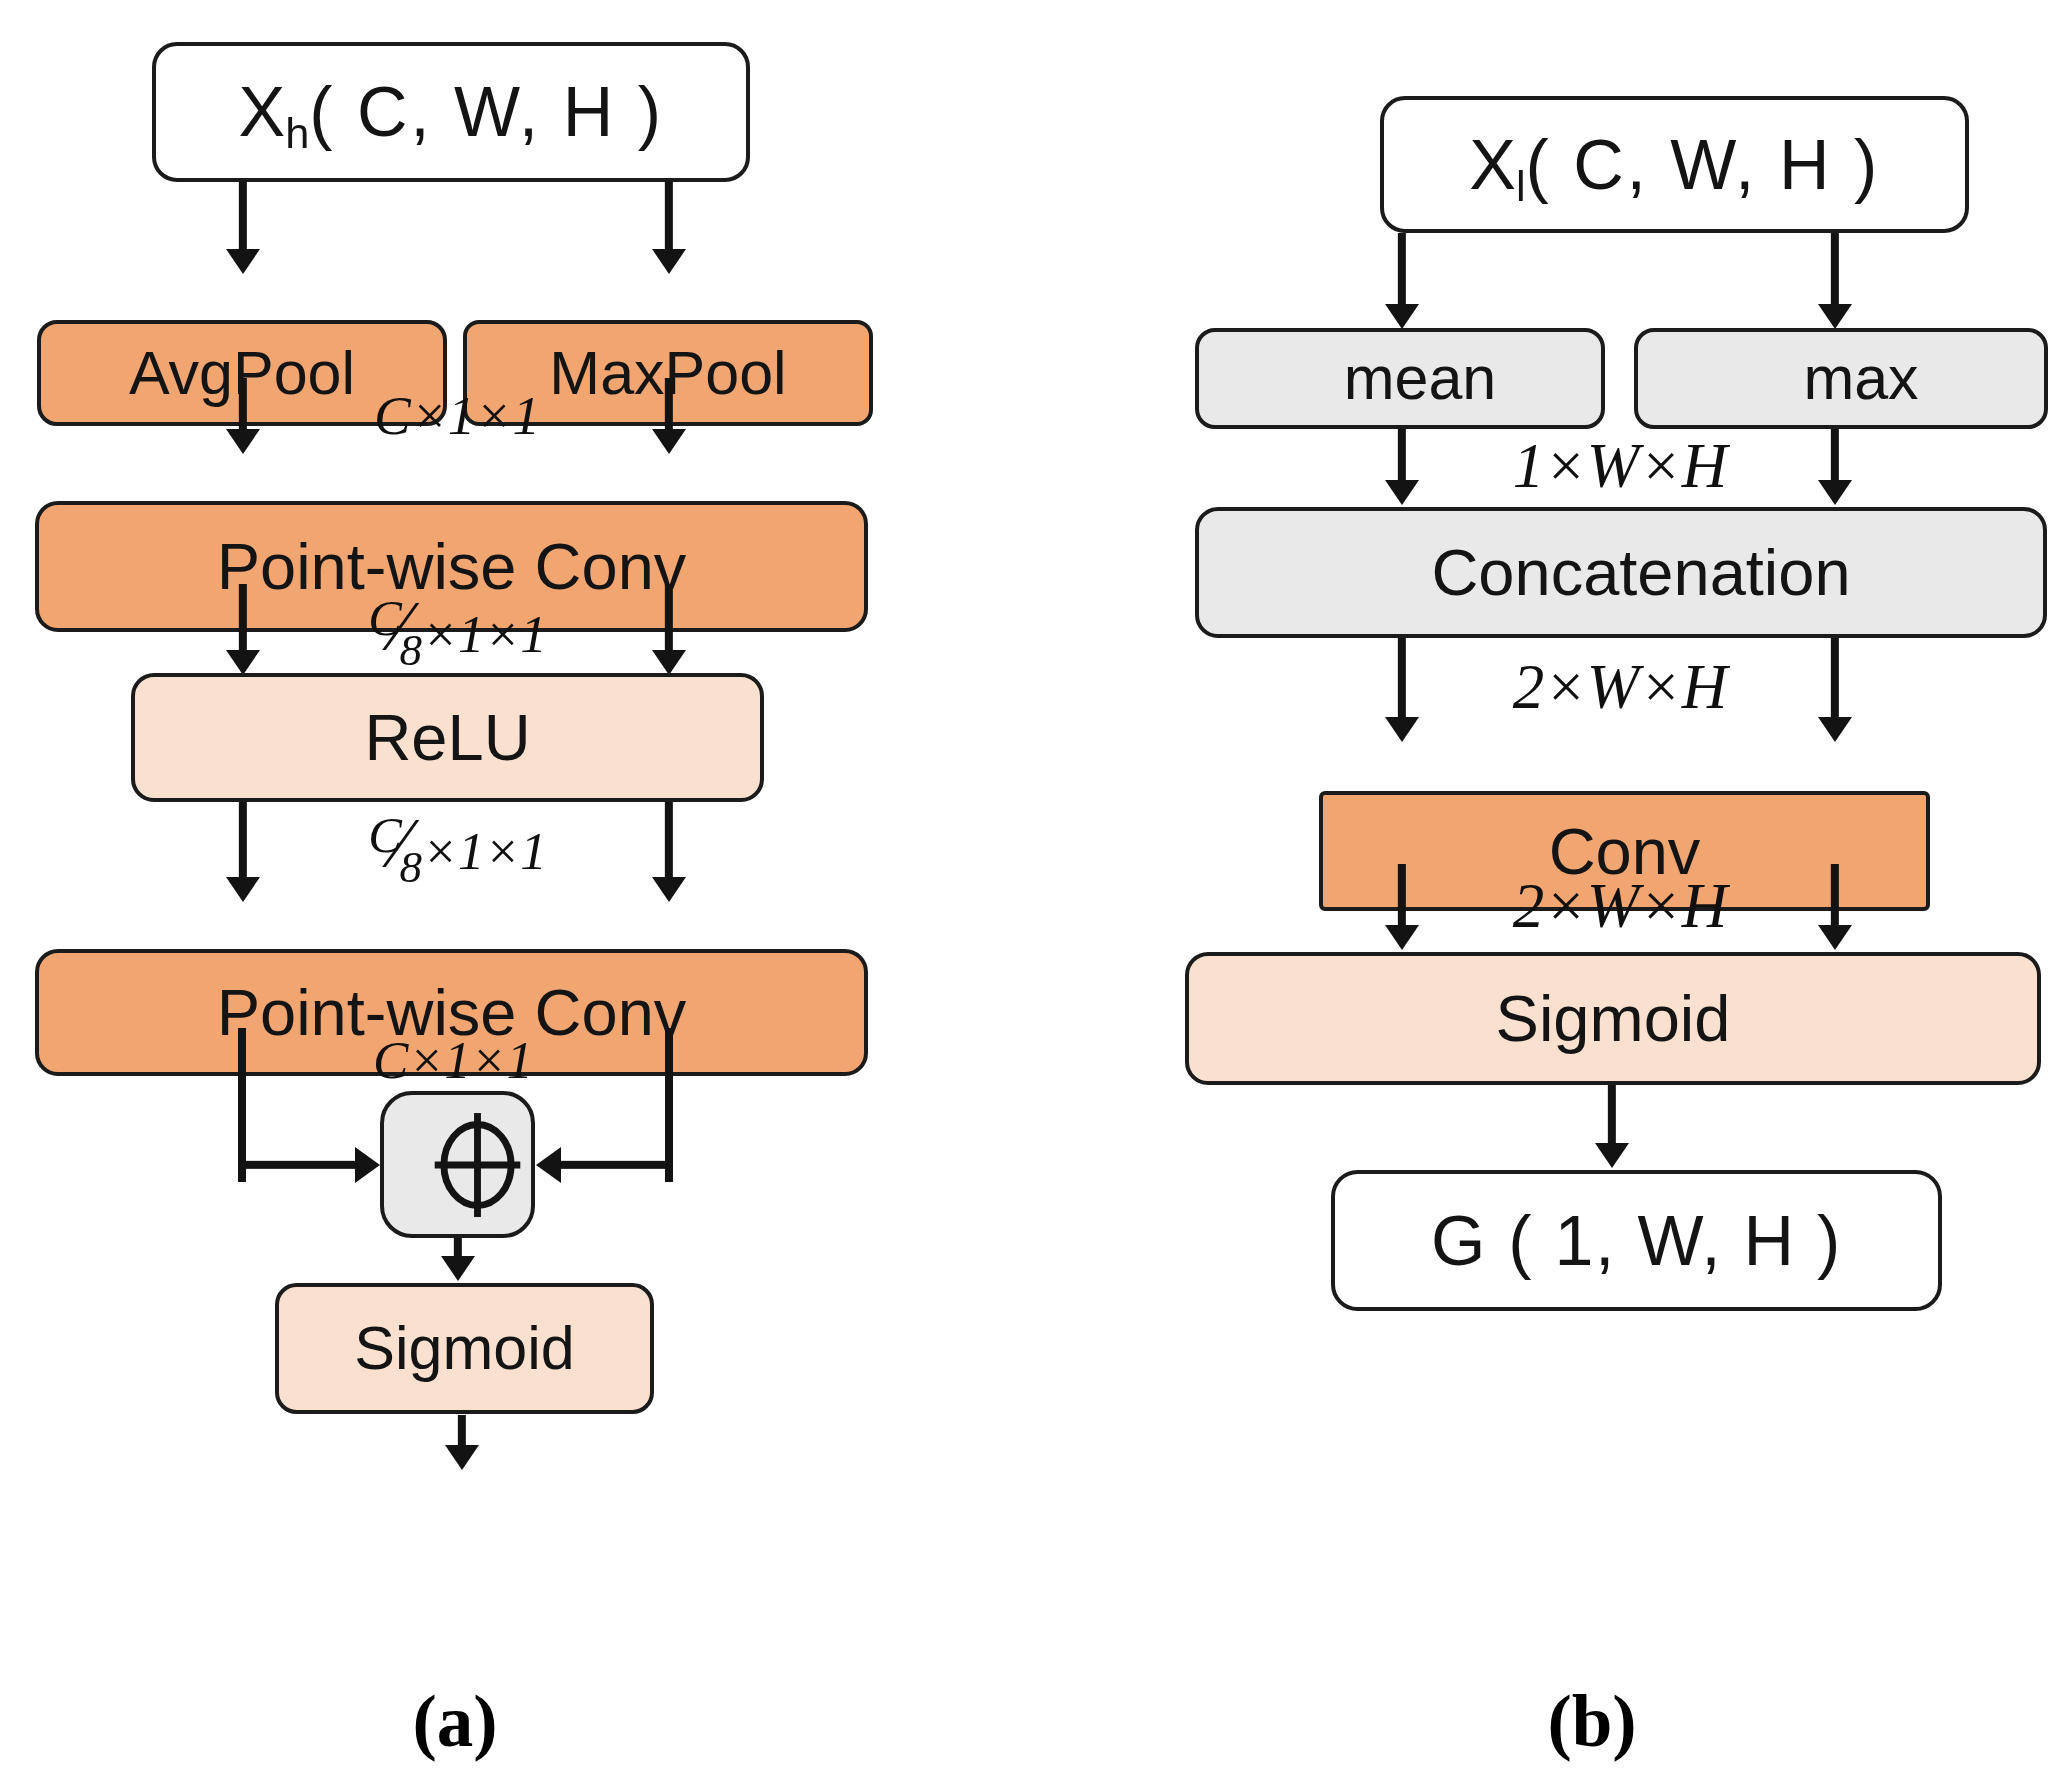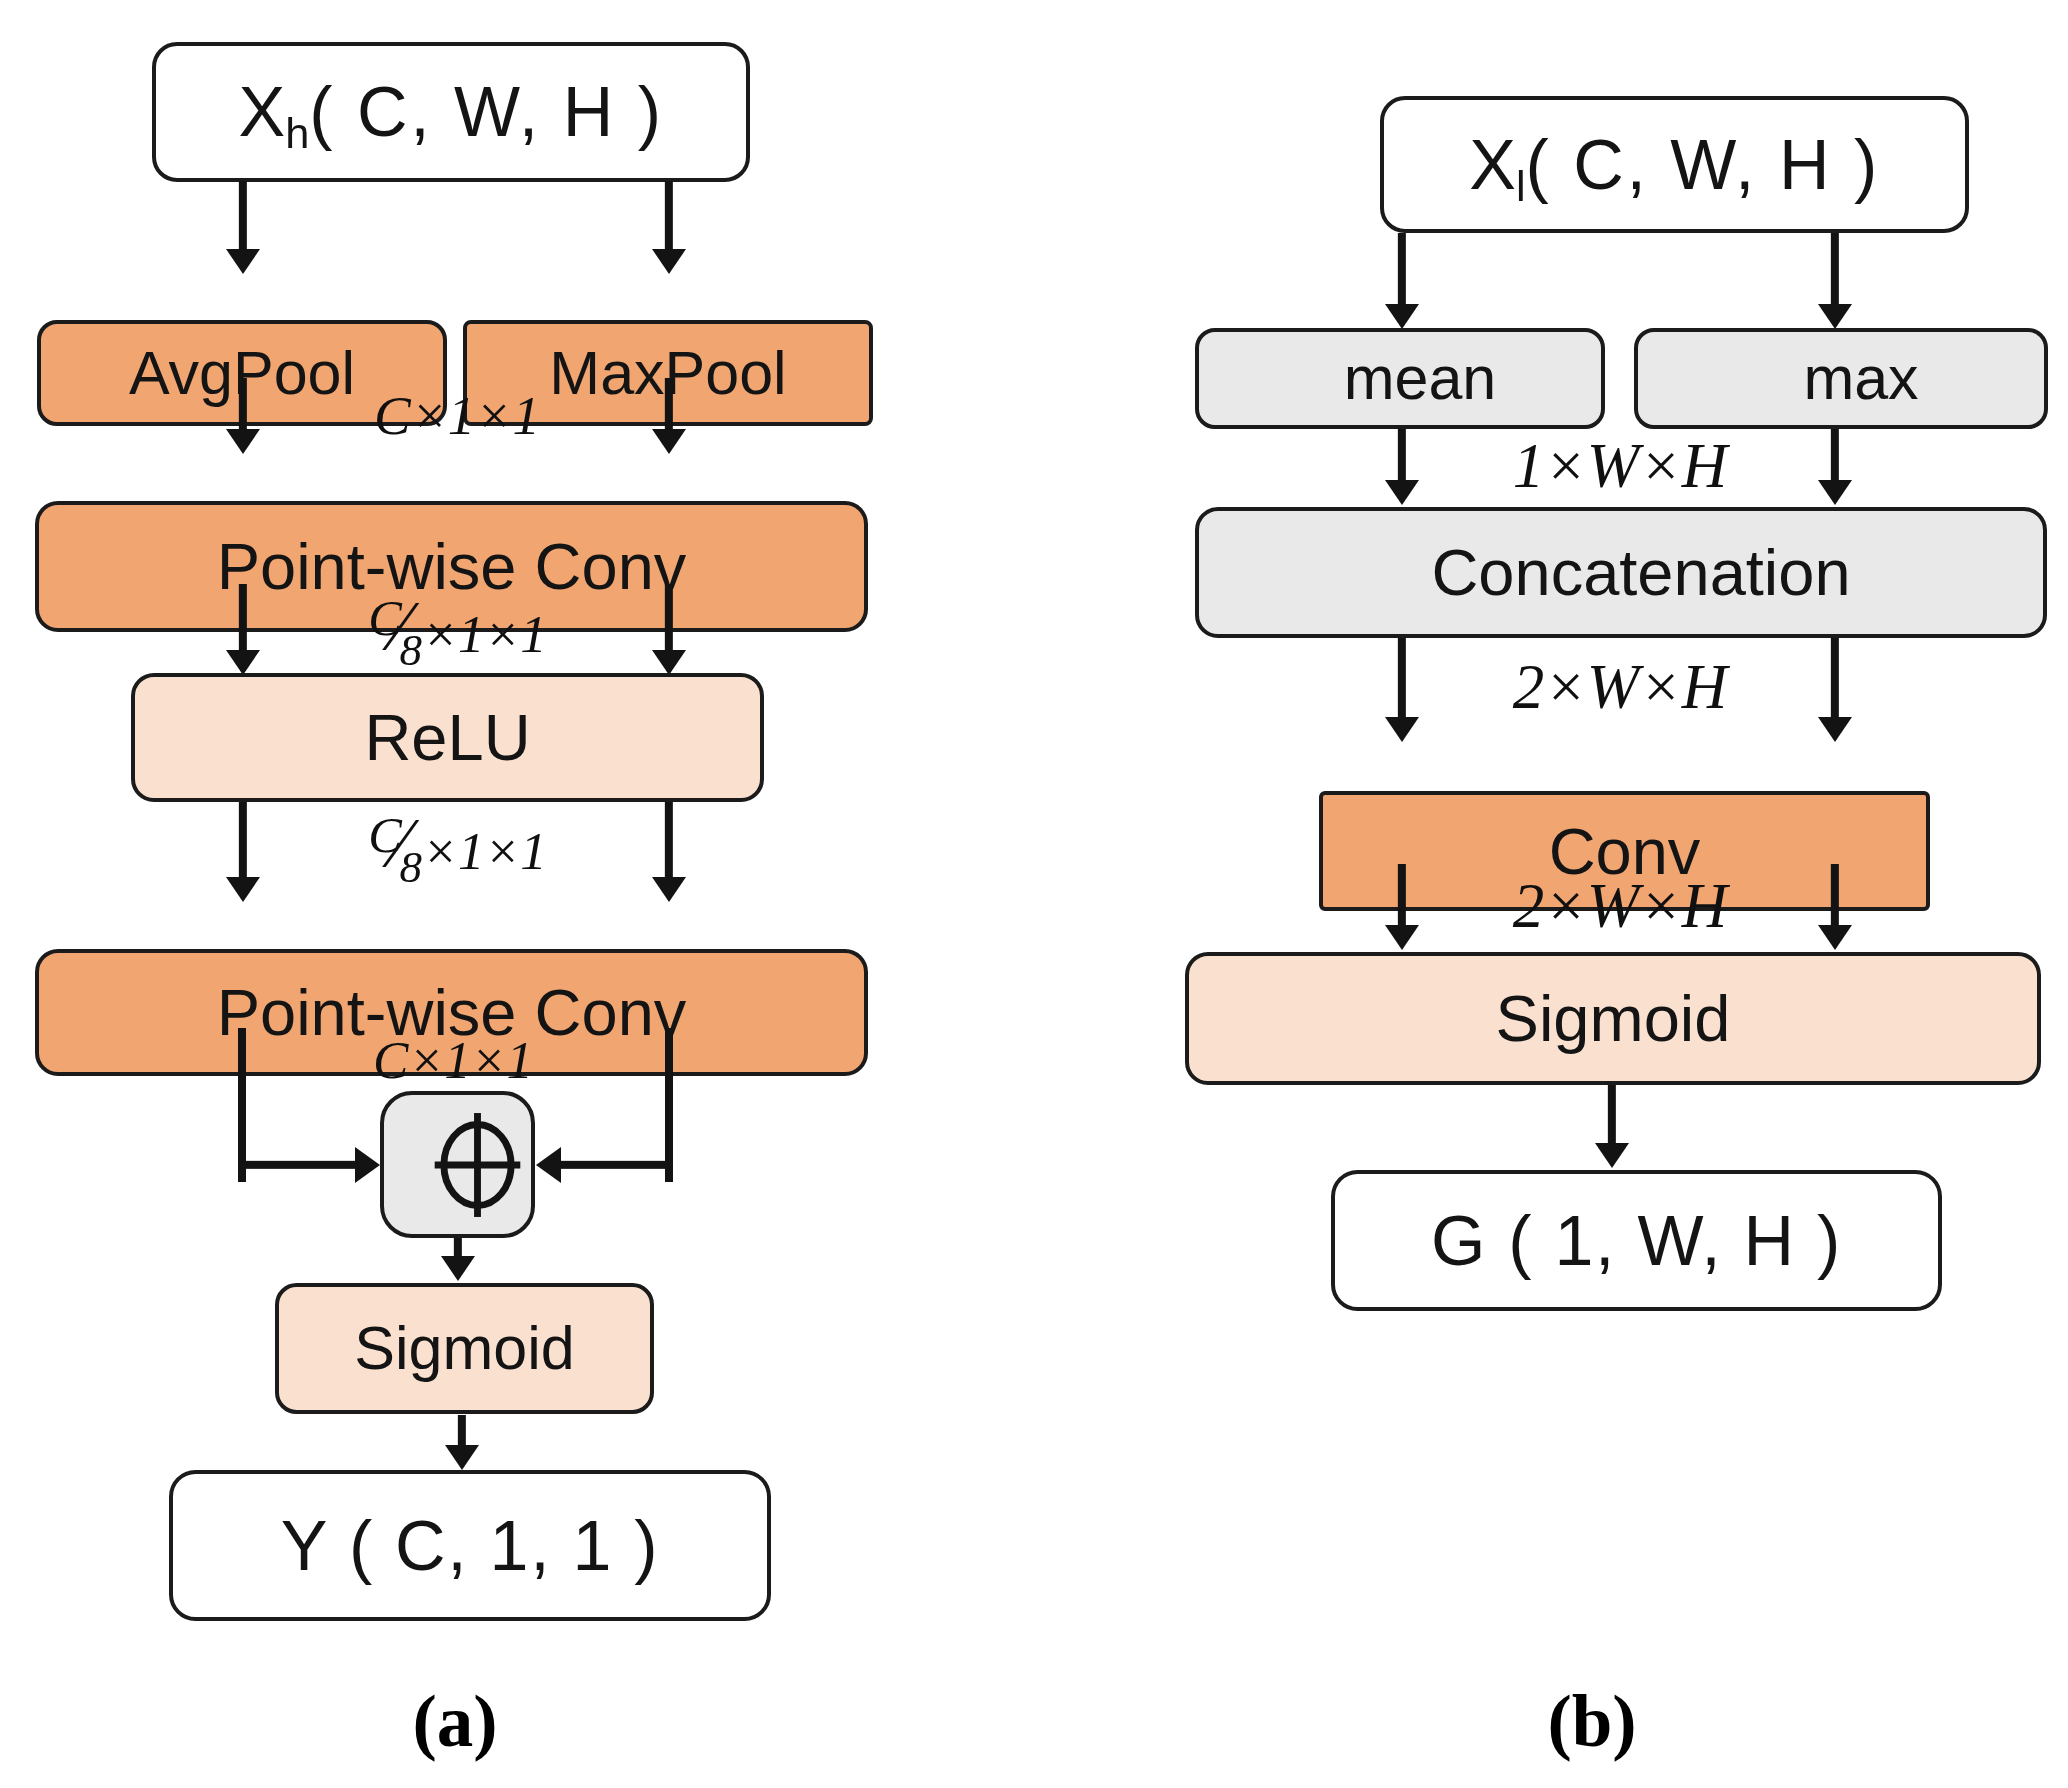--- a/index.html
+++ b/index.html
@@ -63,21 +63,21 @@
       <div class="head"></div>
     </div>
   <div class="varrow" style="left:651px;top:181px;height:93px;">
       <div class="shaft"></div>
       <div class="head"></div>
     </div>
 
   <div class="node fill-orange" style="left:37px;top:272px;width:410px;height:106px;border-radius:20px;font-size:61px;">
     <span>AvgPool</span>
   </div>
-  <div class="node fill-orange" style="left:463px;top:272px;width:410px;height:106px;border-radius:8px;font-size:61px;">
+  <div class="node fill-orange" style="left:463px;top:272px;width:410px;height:106px;border-radius:16px;font-size:61px;">
     <span>MaxPool</span>
   </div>
 
   <div class="varrow" style="left:225px;top:378px;height:76px;">
       <div class="shaft"></div>
       <div class="head"></div>
     </div>
   <div class="varrow" style="left:651px;top:378px;height:76px;">
       <div class="shaft"></div>
       <div class="head"></div>
@@ -152,23 +152,20 @@
 
   <div class="node fill-peach" style="left:275px;top:1283px;width:379px;height:131px;border-radius:21.6px;font-size:61px;">
     <span>Sigmoid</span>
   </div>
 
   <div class="varrow" style="left:444px;top:1415px;height:55px;">
       <div class="shaft"></div>
       <div class="head"></div>
     </div>
 
-  <div class="node fill-white" style="left:169px;top:1470px;width:602px;height:151px;border-radius:26.6px;font-size:70px;letter-spacing:1.7px;">
-    <span>Y ( C, 1, 1 )</span>
-  </div>
 
   <div class="cap" style="left:347px;top:1685px;width:216px;font-size:73px;">(a)</div>
 
   <div class="node fill-white" style="left:1380px;top:96px;width:589px;height:137px;border-radius:25px;font-size:70px;">
     <span><span>X</span><span class="subscr">l</span><span class="args">( C, W, H )</span></span>
   </div>
 
   <div class="varrow" style="left:1384px;top:233px;height:96px;">
       <div class="shaft"></div>
       <div class="head"></div>

